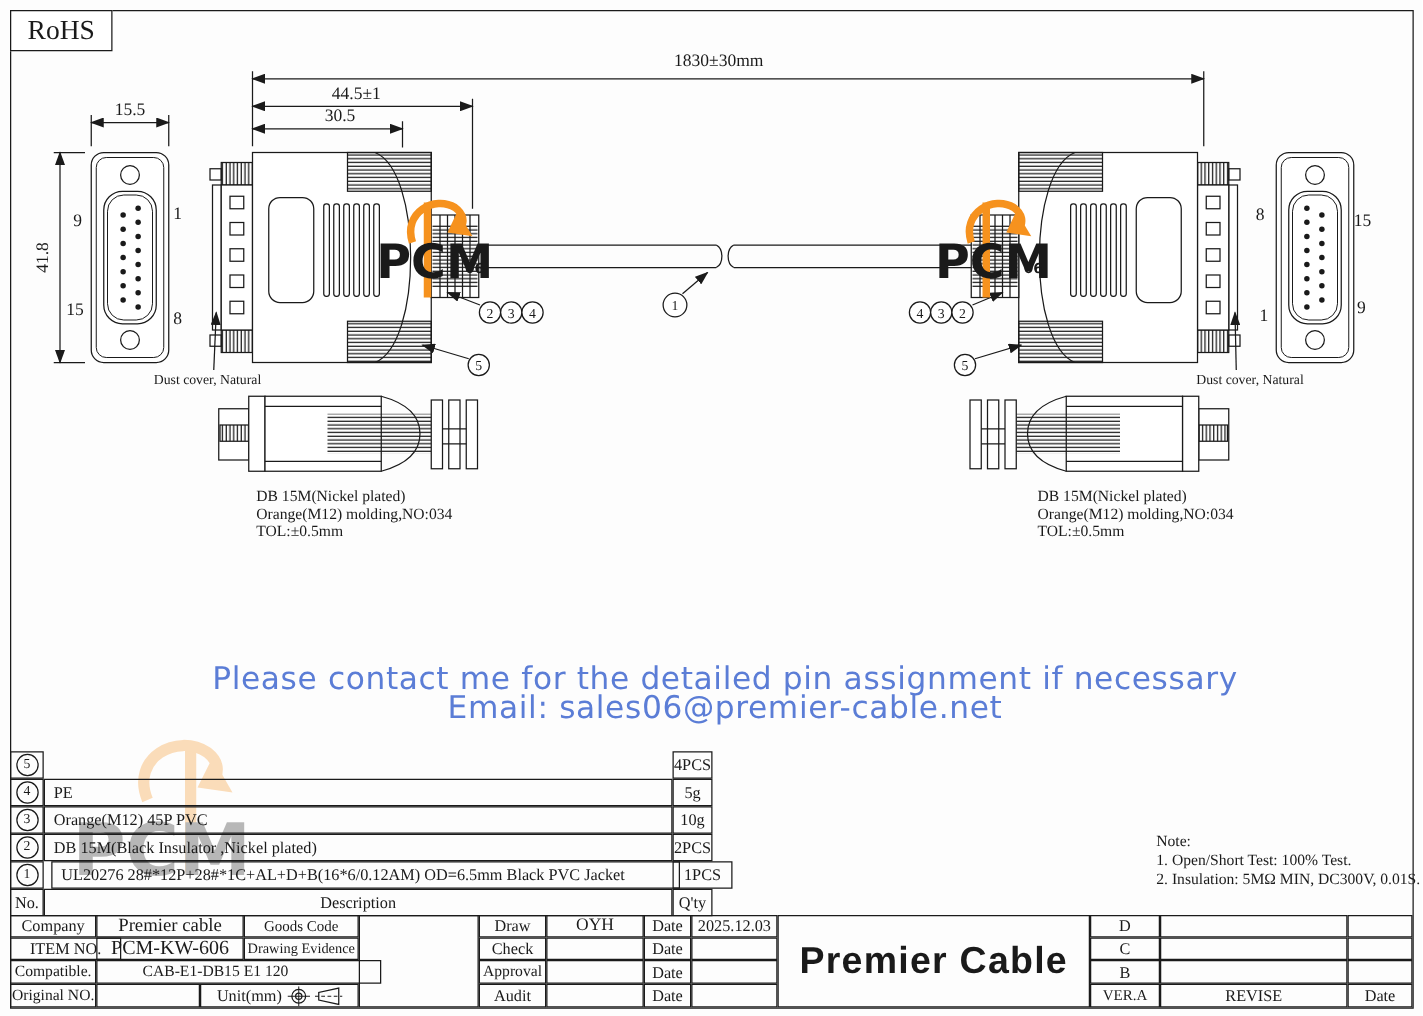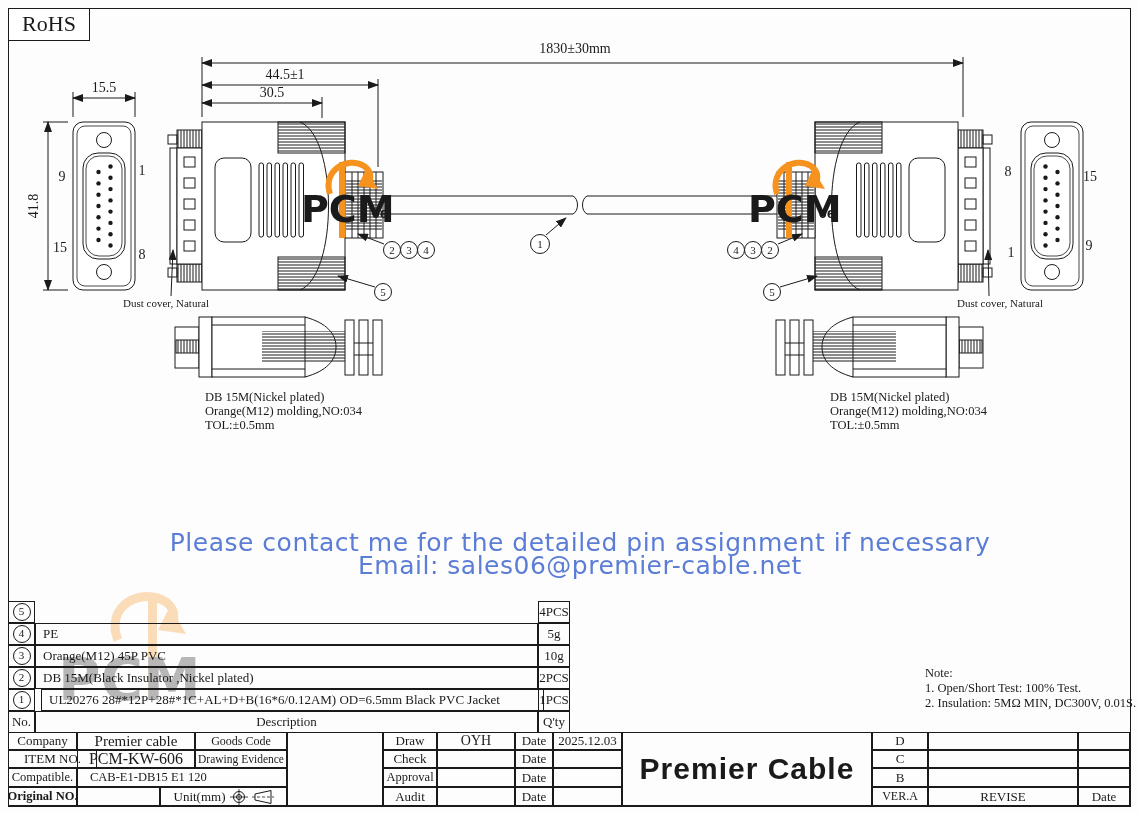--- a/index.html
+++ b/index.html
@@ -300,21 +300,21 @@
     <div class="cell" style="left:0;top:66px;width:27px;height:22px;">
         <span class="circ">2</span>
       </div>
     <div class="cell left" style="left:27px;top:66px;width:503px;height:22px;">DB 15M(Black Insulator ,Nickel plated)</div>
     <div class="cell" style="left:530px;top:66px;width:32px;height:22px;">2PCS</div>
 
     <div class="cell" style="left:0;top:88px;width:27px;height:22px;">
         <span class="circ">1</span>
       </div>
     <div class="cell left" style="left:33px;top:88px;width:503px;height:22px;">UL20276 28#*12P+28#*1C+AL+D+B(16*6/0.12AM) OD=6.5mm Black PVC Jacket</div>
-    <div class="cell" style="left:530px;top:88px;width:32px;height:22px;">1PCS</div>
+    <div class="cell" style="left:530px;top:88px;width:48px;height:22px;">1PCS</div>
 
     <div class="cell" style="left:0;top:110px;width:27px;height:22px;">No.</div>
     <div class="cell" style="left:27px;top:110px;width:503px;height:22px;">Description</div>
     <div class="cell" style="left:530px;top:110px;width:32px;height:22px;">Q'ty</div>
   </div>
 
   <div id="tblock">
 
     <div class="cell" style="left:0;top:0;width:69px;height:18px;">Company</div>
     <div class="cell" style="left:69px;top:0;width:118px;height:18px;font-size:15px;">Premier cable</div>
@@ -332,30 +332,30 @@
     <div class="cell" style="left:187px;top:18px;width:92px;height:18px;font-size:11.5px;">Drawing Evidence</div>
     <div class="cell" style="left:375px;top:18px;width:54px;height:18px;">Check</div>
     <div class="cell" style="left:429px;top:18px;width:78px;height:18px;"></div>
     <div class="cell" style="left:507px;top:18px;width:38px;height:18px;">Date</div>
     <div class="cell" style="left:545px;top:18px;width:69px;height:18px;"></div>
     <div class="cell" style="left:864px;top:18px;width:56px;height:18px;">C</div>
     <div class="cell" style="left:920px;top:18px;width:150px;height:18px;"></div>
     <div class="cell" style="left:1070px;top:18px;width:52px;height:18px;"></div>
 
     <div class="cell" style="left:0;top:36px;width:69px;height:19px;font-size:12.5px;">Compatible.</div>
-    <div class="cell left" style="left:69px;top:36px;width:210px;height:19px;padding-left:12px;font-size:12.5px;">CAB-E1-DB15 E1 120</div>
+    <div class="cell left" style="left:69px;top:36px;width:228px;height:19px;padding-left:36px;font-size:12.5px;">CAB-E1-DB15 E1 120</div>
     <div class="cell" style="left:375px;top:36px;width:54px;height:19px;font-size:12.5px;">Approval</div>
     <div class="cell" style="left:429px;top:36px;width:78px;height:19px;"></div>
     <div class="cell" style="left:507px;top:36px;width:38px;height:19px;">Date</div>
     <div class="cell" style="left:545px;top:36px;width:69px;height:19px;"></div>
     <div class="cell" style="left:864px;top:36px;width:56px;height:19px;">B</div>
     <div class="cell" style="left:920px;top:36px;width:150px;height:19px;"></div>
     <div class="cell" style="left:1070px;top:36px;width:52px;height:19px;"></div>
 
-    <div class="cell" style="left:0;top:55px;width:69px;height:19px;font-size:12.5px;font-weight:bold;">Original NO.</div>
+    <div class="cell" style="left:0;top:55px;width:69px;height:19px;font-size:12.5px;">Original NO.</div>
     <div class="cell" style="left:69px;top:55px;width:83px;height:19px;"></div>
     <div class="cell" style="left:152px;top:55px;width:127px;height:19px;">
       <span>Unit(mm)</span>
       <span class="unit-icons">
         <svg width="18" height="16">
           <circle cx="9" cy="8" r="5.5" fill="none" stroke="#1a1a1a"></circle>
           <circle cx="9" cy="8" r="2.5" fill="none" stroke="#1a1a1a"></circle>
           <path d="M0,8 H18 M9,0 V16" stroke="#1a1a1a" stroke-width="0.8"></path>
         </svg>
         <svg width="22" height="16">

